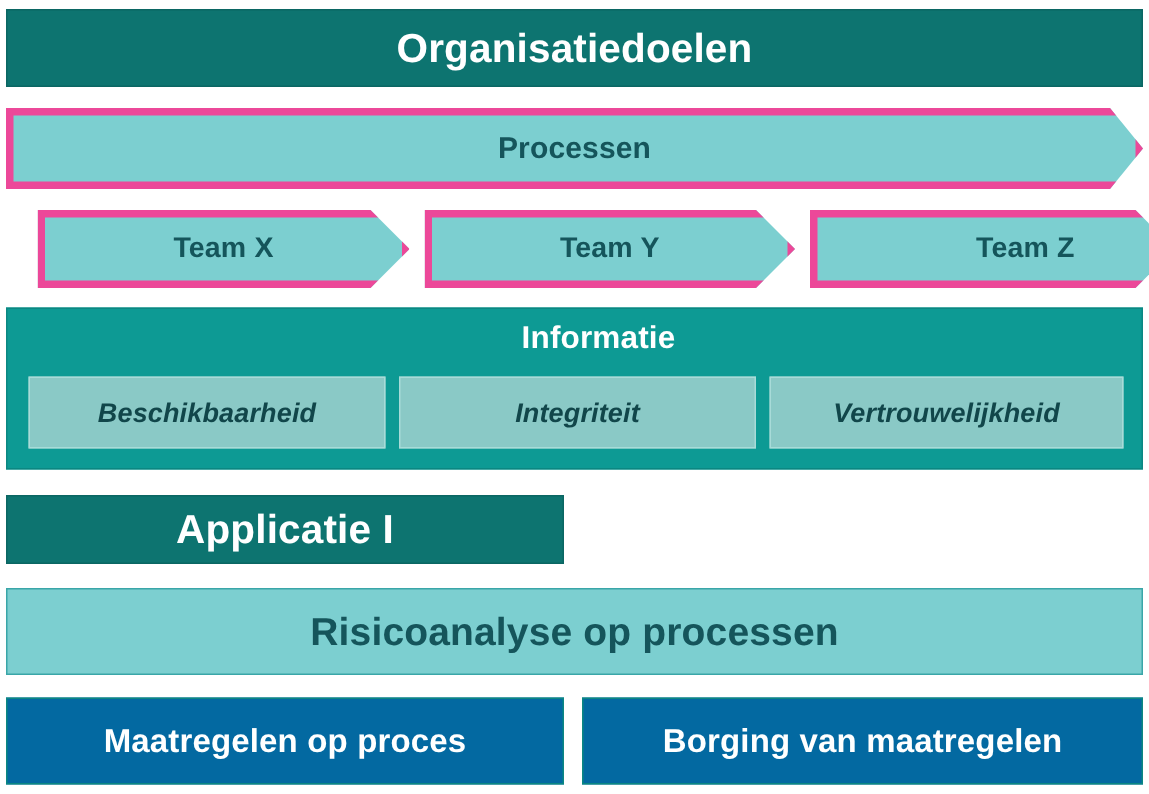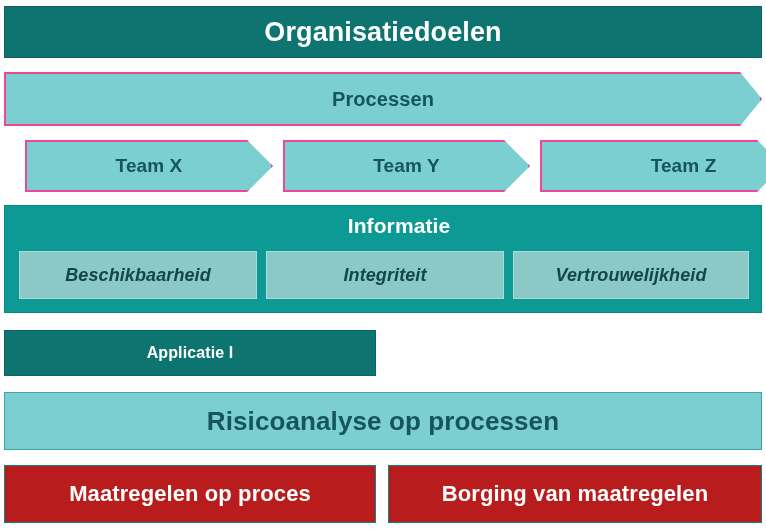--- a/index.html
+++ b/index.html
@@ -40,21 +40,21 @@
     background: #0d7470;
     border: 1px solid #0b6663;
     color: #ffffff;
     font-size: 27px;
   }
 
   
   .chevron {
     color: #15555b;
     background: #7ccfd0;
-    border: 2px solid #ec4899;
+    border: 5px solid #ec4899;
   }
   .processes-chevron {
     left: 4px;
     top: 72px;
     width: 758px;
     height: 54px;
     font-size: 20px;
     clip-path: polygon(0 0, calc(100% - 22px) 0, 100% 50%, calc(100% - 22px) 100%, 0 100%);
     -webkit-clip-path: polygon(0 0, calc(100% - 22px) 0, 100% 50%, calc(100% - 22px) 100%, 0 100%);
   }
@@ -119,42 +119,42 @@
   .info-box-2 { left: 261px; width: 238px; }
   .info-box-3 { left: 508px; width: 236px; }
 
   
   .app-box {
     top: 330px;
     height: 46px;
     background: #0d7470;
     border: 1px solid #0b6663;
     color: #ffffff;
-    font-size: 16px;
+    font-size: 27px;
   }
   .app-a { left: 4px;   width: 372px; }
   .app-b { left: 387px; width: 375px; }
 
   
   .risk-band {
     left: 4px;
     top: 392px;
     width: 758px;
     height: 58px;
     background: #7ccfd0;
     border: 1px solid #3aa6a8;
     color: #15555b;
     font-size: 26px;
   }
 
   
   .measure-box {
     top: 465px;
     height: 58px;
-    background: #b91c1c;
+    background: #0369a1;
     border: 1px solid #0b8782;
     color: #ffffff;
     font-size: 22px;
   }
   .measure-a { left: 4px;   width: 372px; }
   .measure-b { left: 388px; width: 374px; }
 </style>
 </head>
 <body>
 

